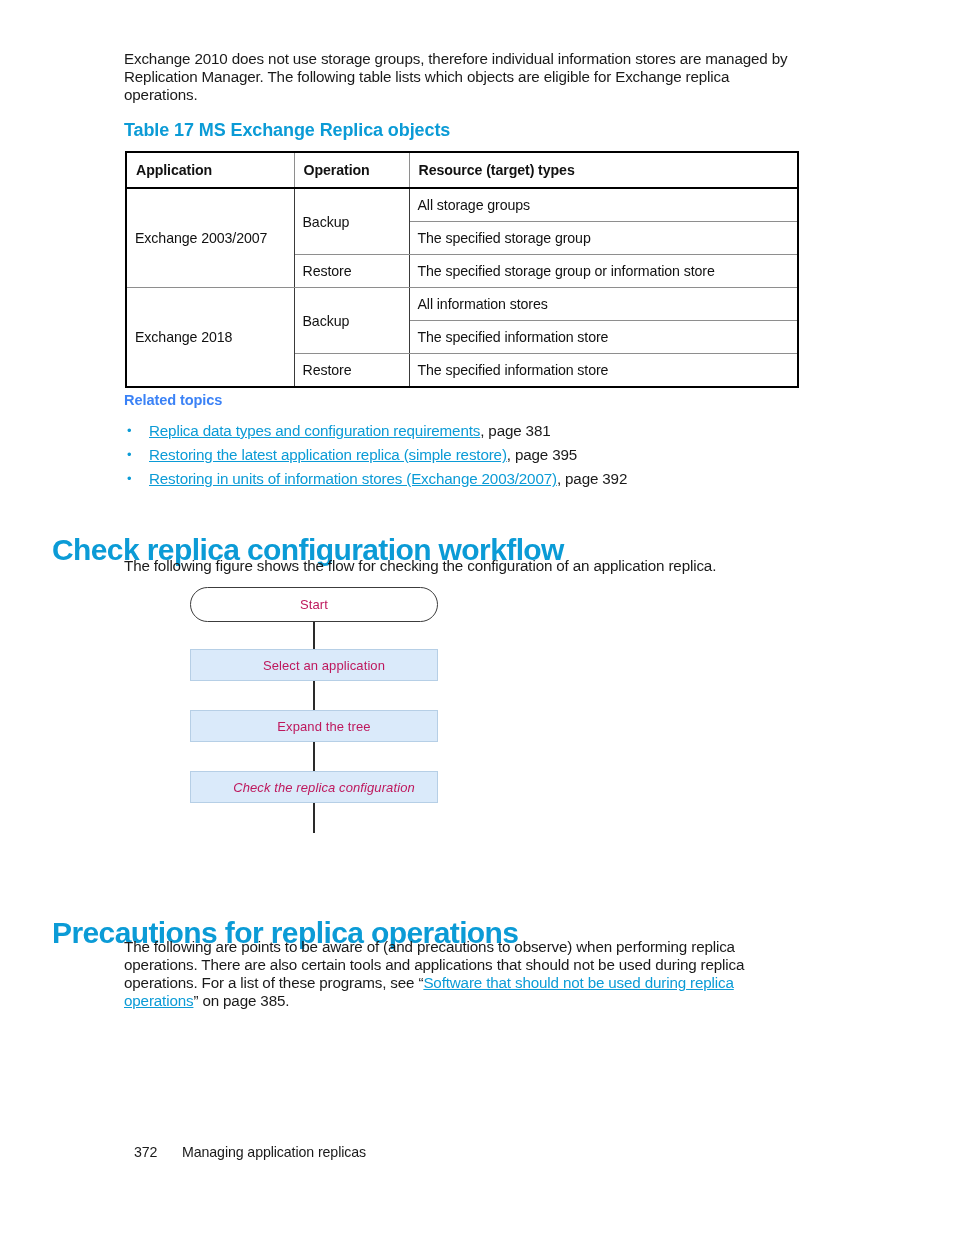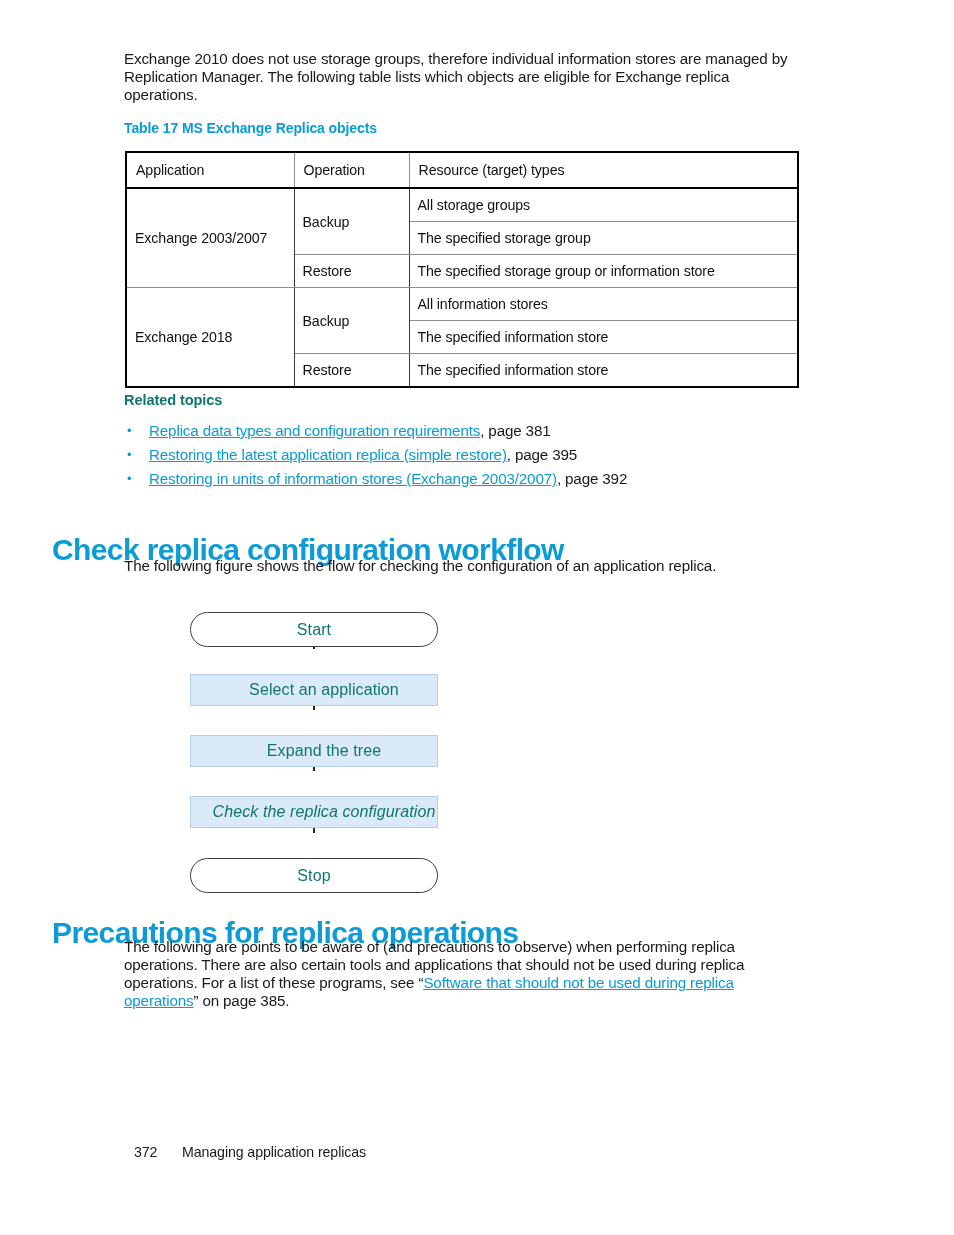--- a/index.html
+++ b/index.html
@@ -43,21 +43,21 @@
     top: 50px;
     width: 672px;
   }
 
   
   #table-caption {
     position: absolute;
     left: 124px;
     top: 120px;
     font-family: "Liberation Sans", "DejaVu Sans", sans-serif;
-    font-size: 14px;
+    font-size: 18px;
     font-weight: bold;
     color: #0b9bd6;
     letter-spacing: -0.1px;
     text-align: right;
   }
 
   
   #replica-table {
     position: absolute;
     left: 125px;
@@ -73,21 +73,21 @@
     padding: 0 9px;
     font-family: "Liberation Sans", "DejaVu Sans", sans-serif;
     font-size: 14.2px;
     color: #111;
     text-align: left;
     vertical-align: middle;
     letter-spacing: -0.1px;
     background: #fff;
   }
   #replica-table thead th {
-    font-weight: normal;
+    font-weight: bold;
     height: 34px;
     border-bottom: 2.2px solid #000;
     border-top: none;
   }
   #replica-table thead th.c1 { border-left: none; }
   #replica-table thead th.c3 { border-right: none; }
 
   #replica-table tbody td {
     height: 32px;
     padding-left: 8px;
@@ -114,21 +114,21 @@
   .col-res  { width: auto; }
 
   
   #related-topics-heading {
     position: absolute;
     left: 124px;
     top: 392px;
     font-family: "Liberation Sans", "DejaVu Sans", sans-serif;
     font-size: 14.6px;
     font-weight: bold;
-    color: #0f766e;
+    color: #3b82f6;
     letter-spacing: -0.1px;
   }
   #related-topics-list {
     position: absolute;
     left: 124px;
     top: 419px;
     width: 660px;
     margin: 0;
     padding: 0;
     list-style: none;
@@ -180,24 +180,23 @@
   }
   .fc-node {
     position: absolute;
     left: 0;
     width: 248px;
     box-sizing: border-box;
     display: flex;
     align-items: center;
     justify-content: center;
     font-family: "Liberation Sans", "DejaVu Sans", sans-serif;
-    font-size: 16px;
-    color: #0f766e;
+    font-size: 13px;
+    color: #be185d;
     letter-spacing: 0.1px;
-    margin-top: 25px;
   }
   .fc-terminator {
     height: 35px;
     background: #ffffff;
     border: 1.2px solid #3c3c3c;
     border-radius: 18px;
   }
   .fc-process {
     height: 32px;
     background: #daeafa;
@@ -314,21 +313,20 @@
   <div id="flowchart">
     <div class="fc-connector" id="conn-1"></div>
     <div class="fc-connector" id="conn-2"></div>
     <div class="fc-connector" id="conn-3"></div>
     <div class="fc-connector" id="conn-4"></div>
 
     <div class="fc-node fc-terminator" id="fc-start">Start</div>
     <div class="fc-node fc-process" id="fc-select">Select an application</div>
     <div class="fc-node fc-process" id="fc-expand">Expand the tree</div>
     <div class="fc-node fc-process" id="fc-check">Check the replica configuration</div>
-    <div class="fc-node fc-terminator" id="fc-stop">Stop</div>
   </div>
 
   <h1 class="section-heading" id="heading-precautions">Precautions for replica operations</h1>
 
   <div class="body-text" id="precautions-paragraph"><span>The following are points to be aware of (and precautions to observe) when performing replica operations. There are also certain tools and applications that should not be used during replica operations. For a list of these programs, see “</span><a class="link" href="#">Software that should not be used during replica operations</a><span>” on page 385.</span></div>
 
   <div id="page-footer">
     <span id="footer-page-number">372</span><span>Managing application replicas</span>
   </div>
 

